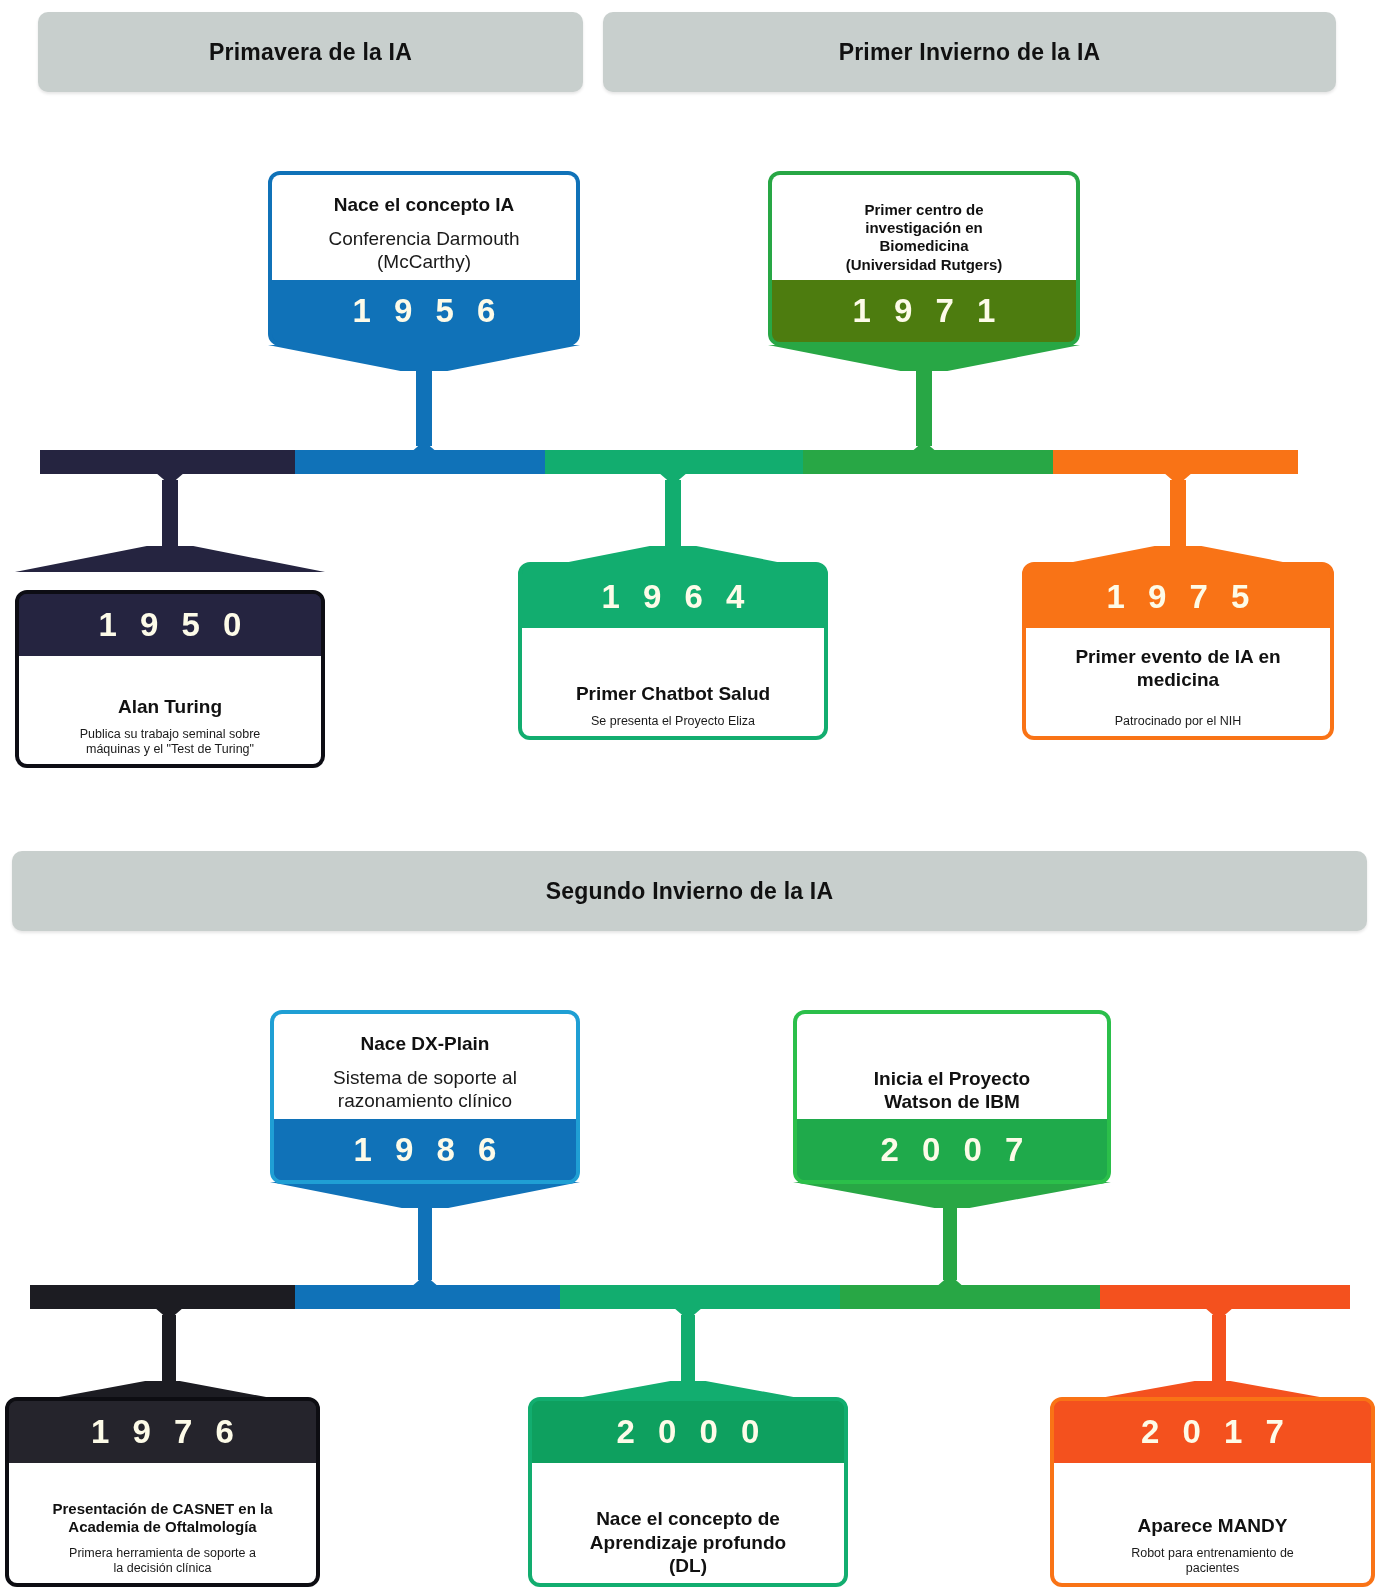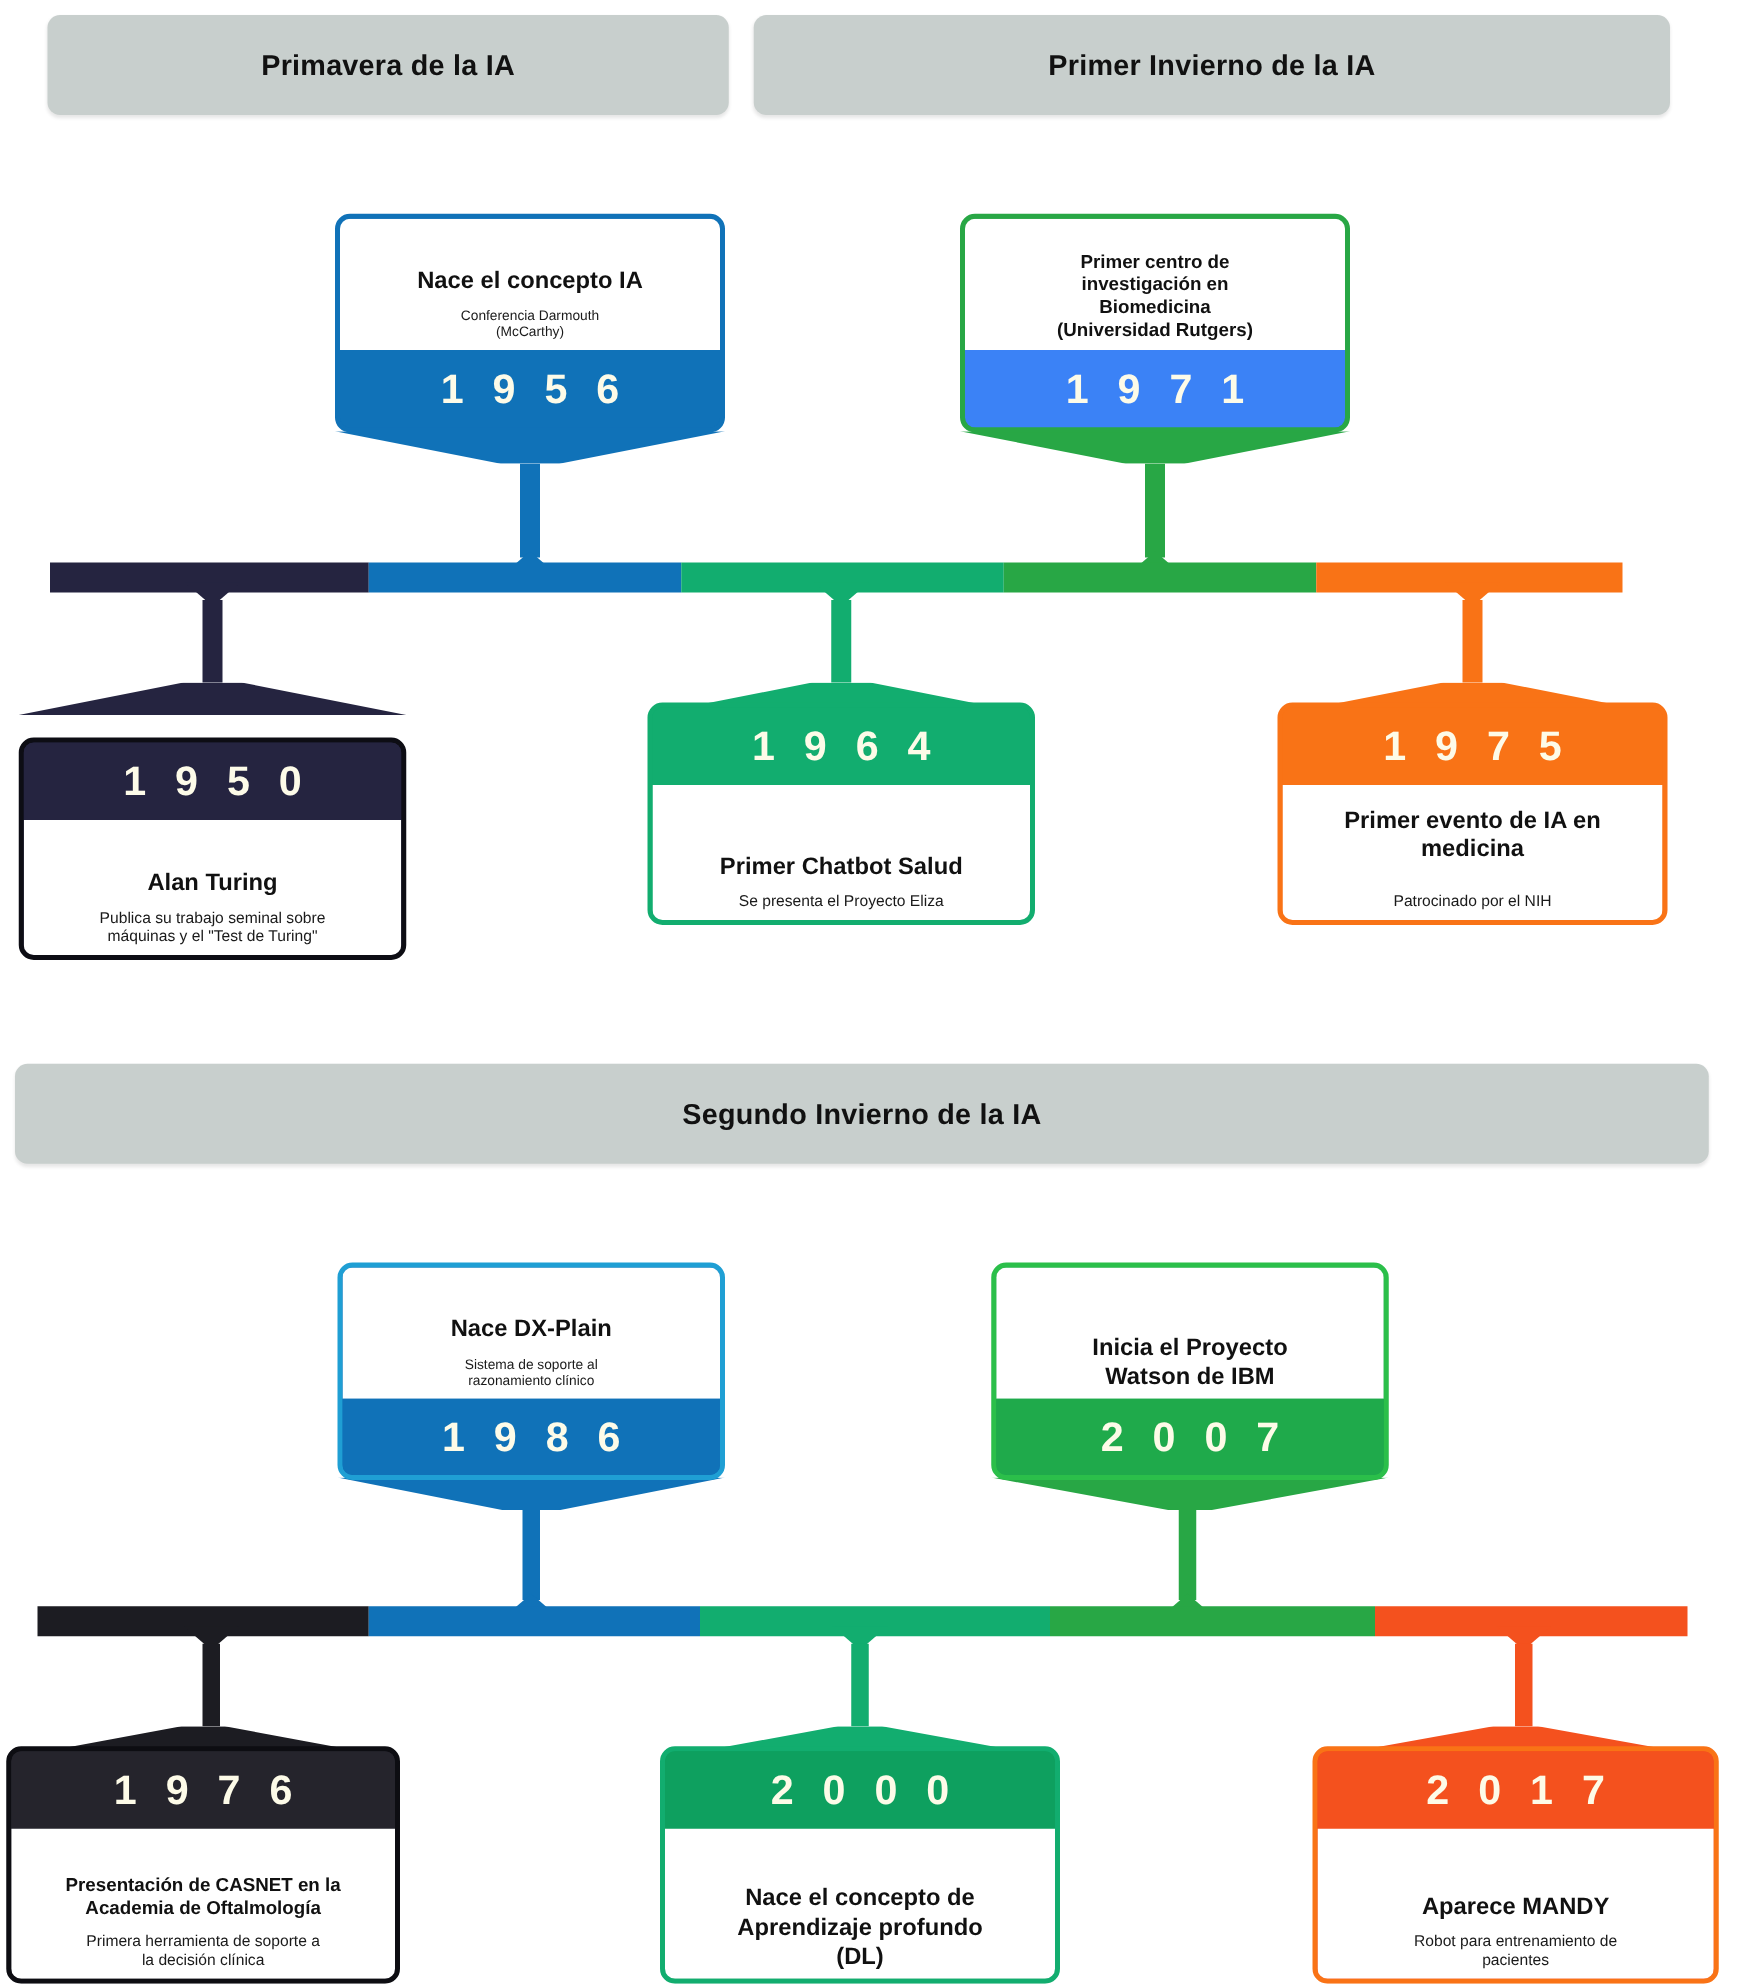--- a/index.html
+++ b/index.html
@@ -67,21 +67,21 @@
     padding: 6px 12px;
   }
   .card-title {
     font-size: 19px;
     font-weight: bold;
     color: #111111;
     line-height: 1.22;
   }
   .card-title.small { font-size: 15px; }
   .card-sub {
-    font-size: 11px;
+    font-size: 19px;
     color: #1a1a1a;
     line-height: 1.25;
     margin-top: 10px;
   }
   .card-sub.tiny { font-size: 12.5px; margin-top: 9px; }
 
   
   .conn { position: absolute; }
   .funnel { position: absolute; width: 100%; }
   .stem { position: absolute; left: 50%; transform: translateX(-50%); }
@@ -124,21 +124,21 @@
   </div>
 
   <div class="card" style="left:768px; top:171px; width:312px; height:175px;
               border:4px solid #28a745; background:#28a745;">
     <div class="card-body" style="height:105px; flex:none;">
       <div class="card-title small" style="white-space:pre-line;">Primer centro de
 investigación en
 Biomedicina
 (Universidad Rutgers)</div>
     </div>
-    <div class="card-year" style="background:#3b82f6; height:62px;">1 9 7 1</div>
+    <div class="card-year" style="background:#4d7c0f; height:62px;">1 9 7 1</div>
   </div>
 
   <div class="bar" style="left:40px; top:450px; width:1258px;">
     <div class="bar-seg" style="width:255px; background:#252440;"></div>
     <div class="bar-seg" style="width:250px; background:#1072b8;"></div>
     <div class="bar-seg" style="width:258px; background:#12ad6f;"></div>
     <div class="bar-seg" style="width:250px; background:#28a745;"></div>
     <div class="bar-seg" style="width:245px; background:#f97316;"></div>
   </div>
 

